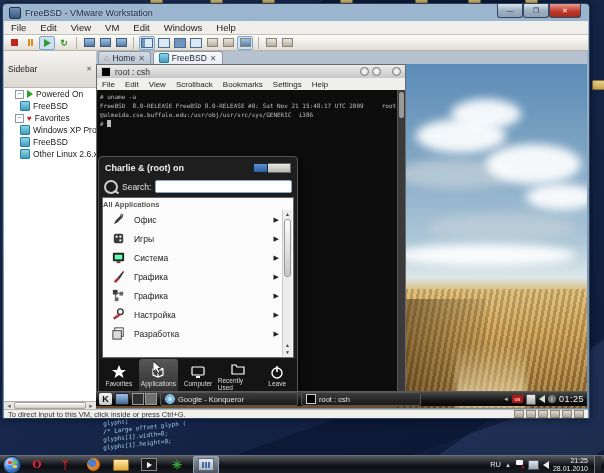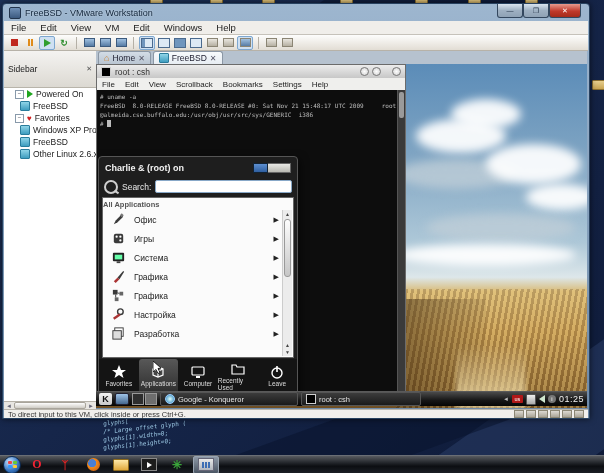--- a/index.html
+++ b/index.html
@@ -579,15 +579,27 @@
     <span class="wapp">
         <span class="greenfl">✳</span>
       </span>
     <span class="wapp active">
         <span class="vmlogo">
           <i></i>
           <i></i>
           <i></i>
         </span>
       </span>
+    <span class="wtray">
+      <span class="wlang">RU</span>
+      <span class="wup">▲</span>
+      <span class="wflag"></span>
+      <span class="wnet"></span>
+      <span class="wspk"></span>
+      <span class="wclock">
+        <span>21:25</span><br>
+        <span>28.01.2010</span>
+      </span>
+      <span class="showdesk"></span>
+    </span>
   </div>
 
 </div>
 
 </body></html>

